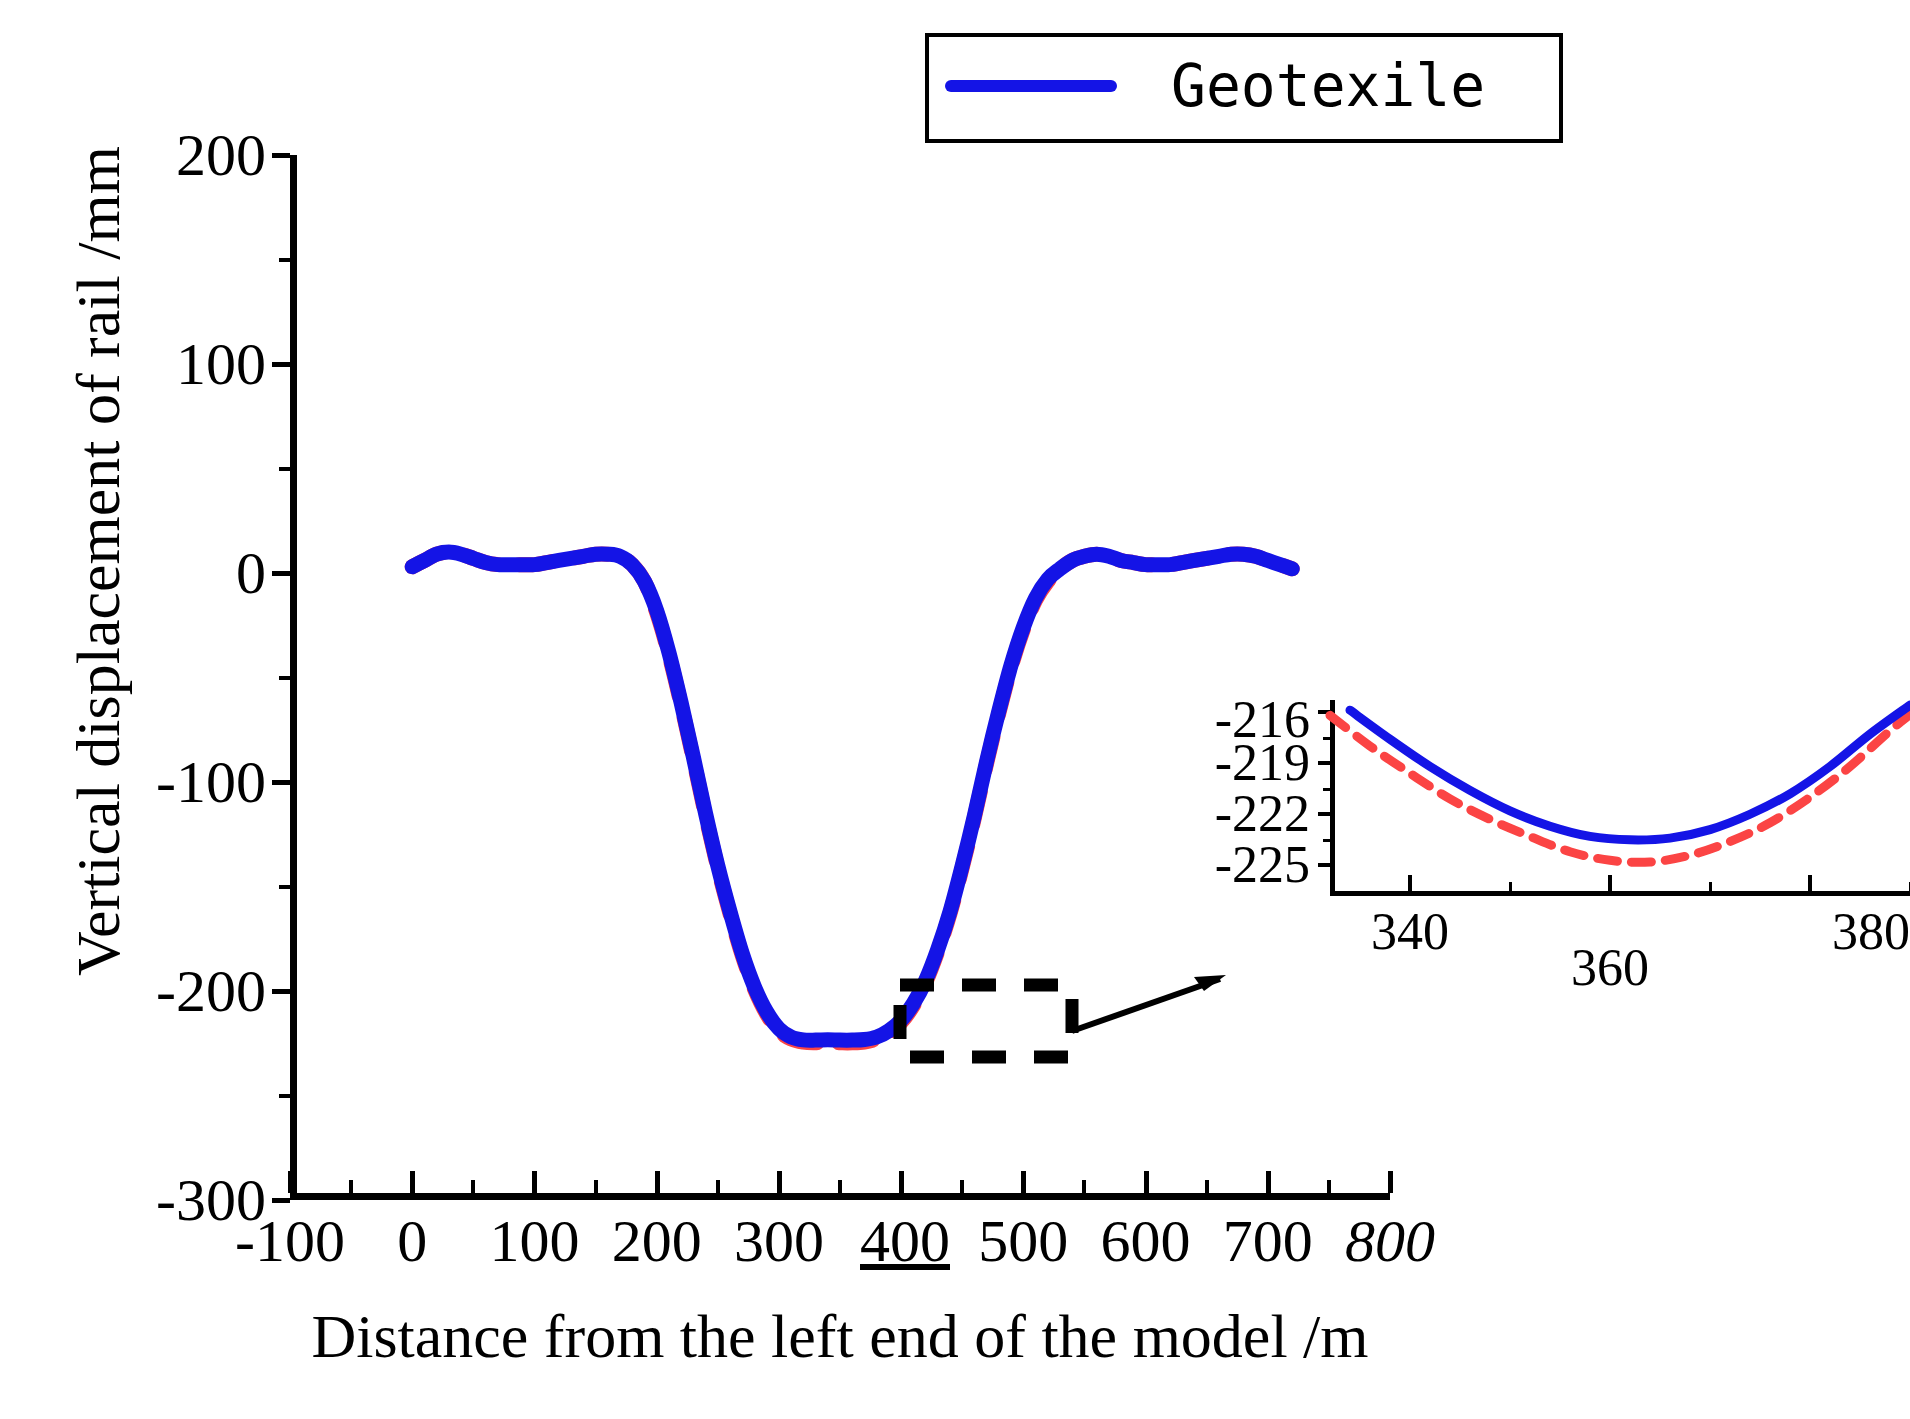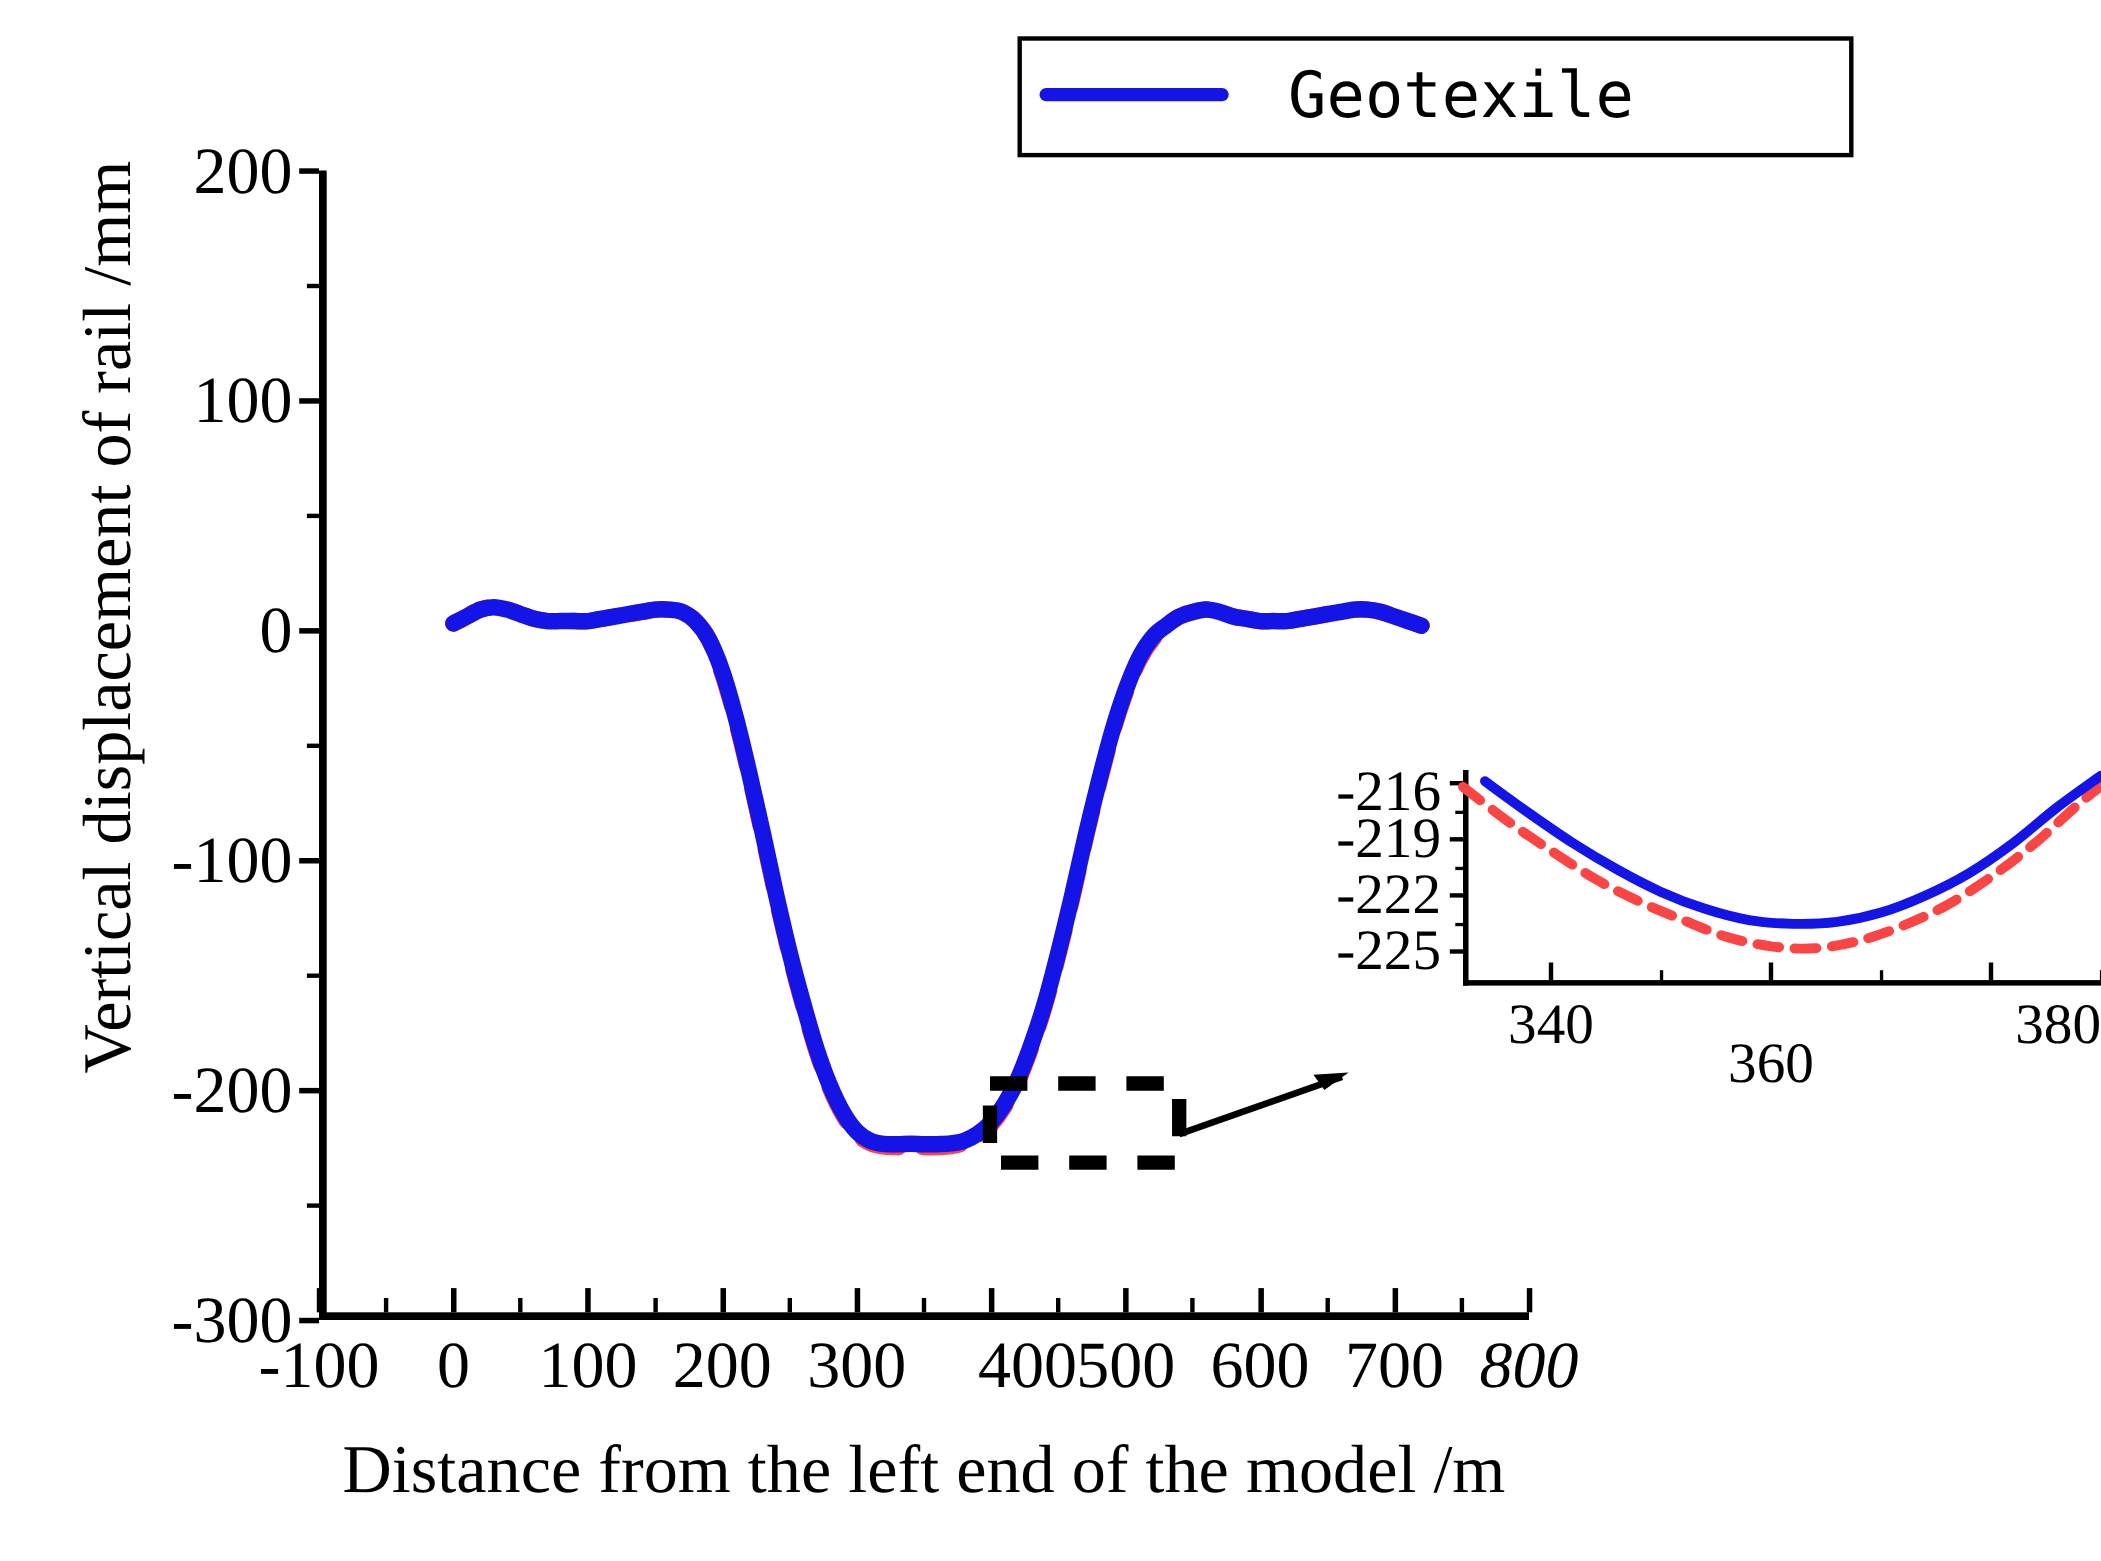--- a/index.html
+++ b/index.html
@@ -78,21 +78,21 @@
     font-size: 60px;
     line-height: 1;
     white-space: nowrap;
   }
 
   
   #legend {
     position: absolute;
     left: 925px;
     top: 33px;
-    width: 760px;
+    width: 638px;
     border: 4px solid #000;
     background: #fff;
     padding: 10px 27px 14px 16px;
     box-sizing: border-box;
   }
   .legend-row {
     display: flex;
     align-items: center;
     height: 78px;
   }
@@ -188,21 +188,21 @@
         <div class="xtlabel" style="left: 0px;">-100</div>
         <div class="tick xtick-major" style="left: 120.222px; top: 1016px;"></div>
         <div class="xtlabel" style="left: 122.222px;">0</div>
         <div class="tick xtick-major" style="left: 242.444px; top: 1016px;"></div>
         <div class="xtlabel" style="left: 244.444px;">100</div>
         <div class="tick xtick-major" style="left: 364.667px; top: 1016px;"></div>
         <div class="xtlabel" style="left: 366.667px;">200</div>
         <div class="tick xtick-major" style="left: 486.889px; top: 1016px;"></div>
         <div class="xtlabel" style="left: 488.889px;">300</div>
         <div class="tick xtick-major" style="left: 609.111px; top: 1016px;"></div>
-        <div class="xtlabel" style="left: 644px;">400</div>
+        <div class="xtlabel" style="left: 615px; text-decoration: underline;">400</div>
         <div class="tick xtick-major" style="left: 731.333px; top: 1016px;"></div>
         <div class="xtlabel" style="left: 733.333px;">500</div>
         <div class="tick xtick-major" style="left: 853.556px; top: 1016px;"></div>
         <div class="xtlabel" style="left: 855.556px;">600</div>
         <div class="tick xtick-major" style="left: 975.778px; top: 1016px;"></div>
         <div class="xtlabel" style="left: 977.778px;">700</div>
         <div class="tick xtick-major" style="left: 1098px; top: 1016px;"></div>
         <div class="xtlabel" style="left: 1100px; font-style: italic;">800</div>
         <div class="tick xtick-minor" style="left: 59.1111px; top: 1025px;"></div>
         <div class="tick xtick-minor" style="left: 181.333px; top: 1025px;"></div>

